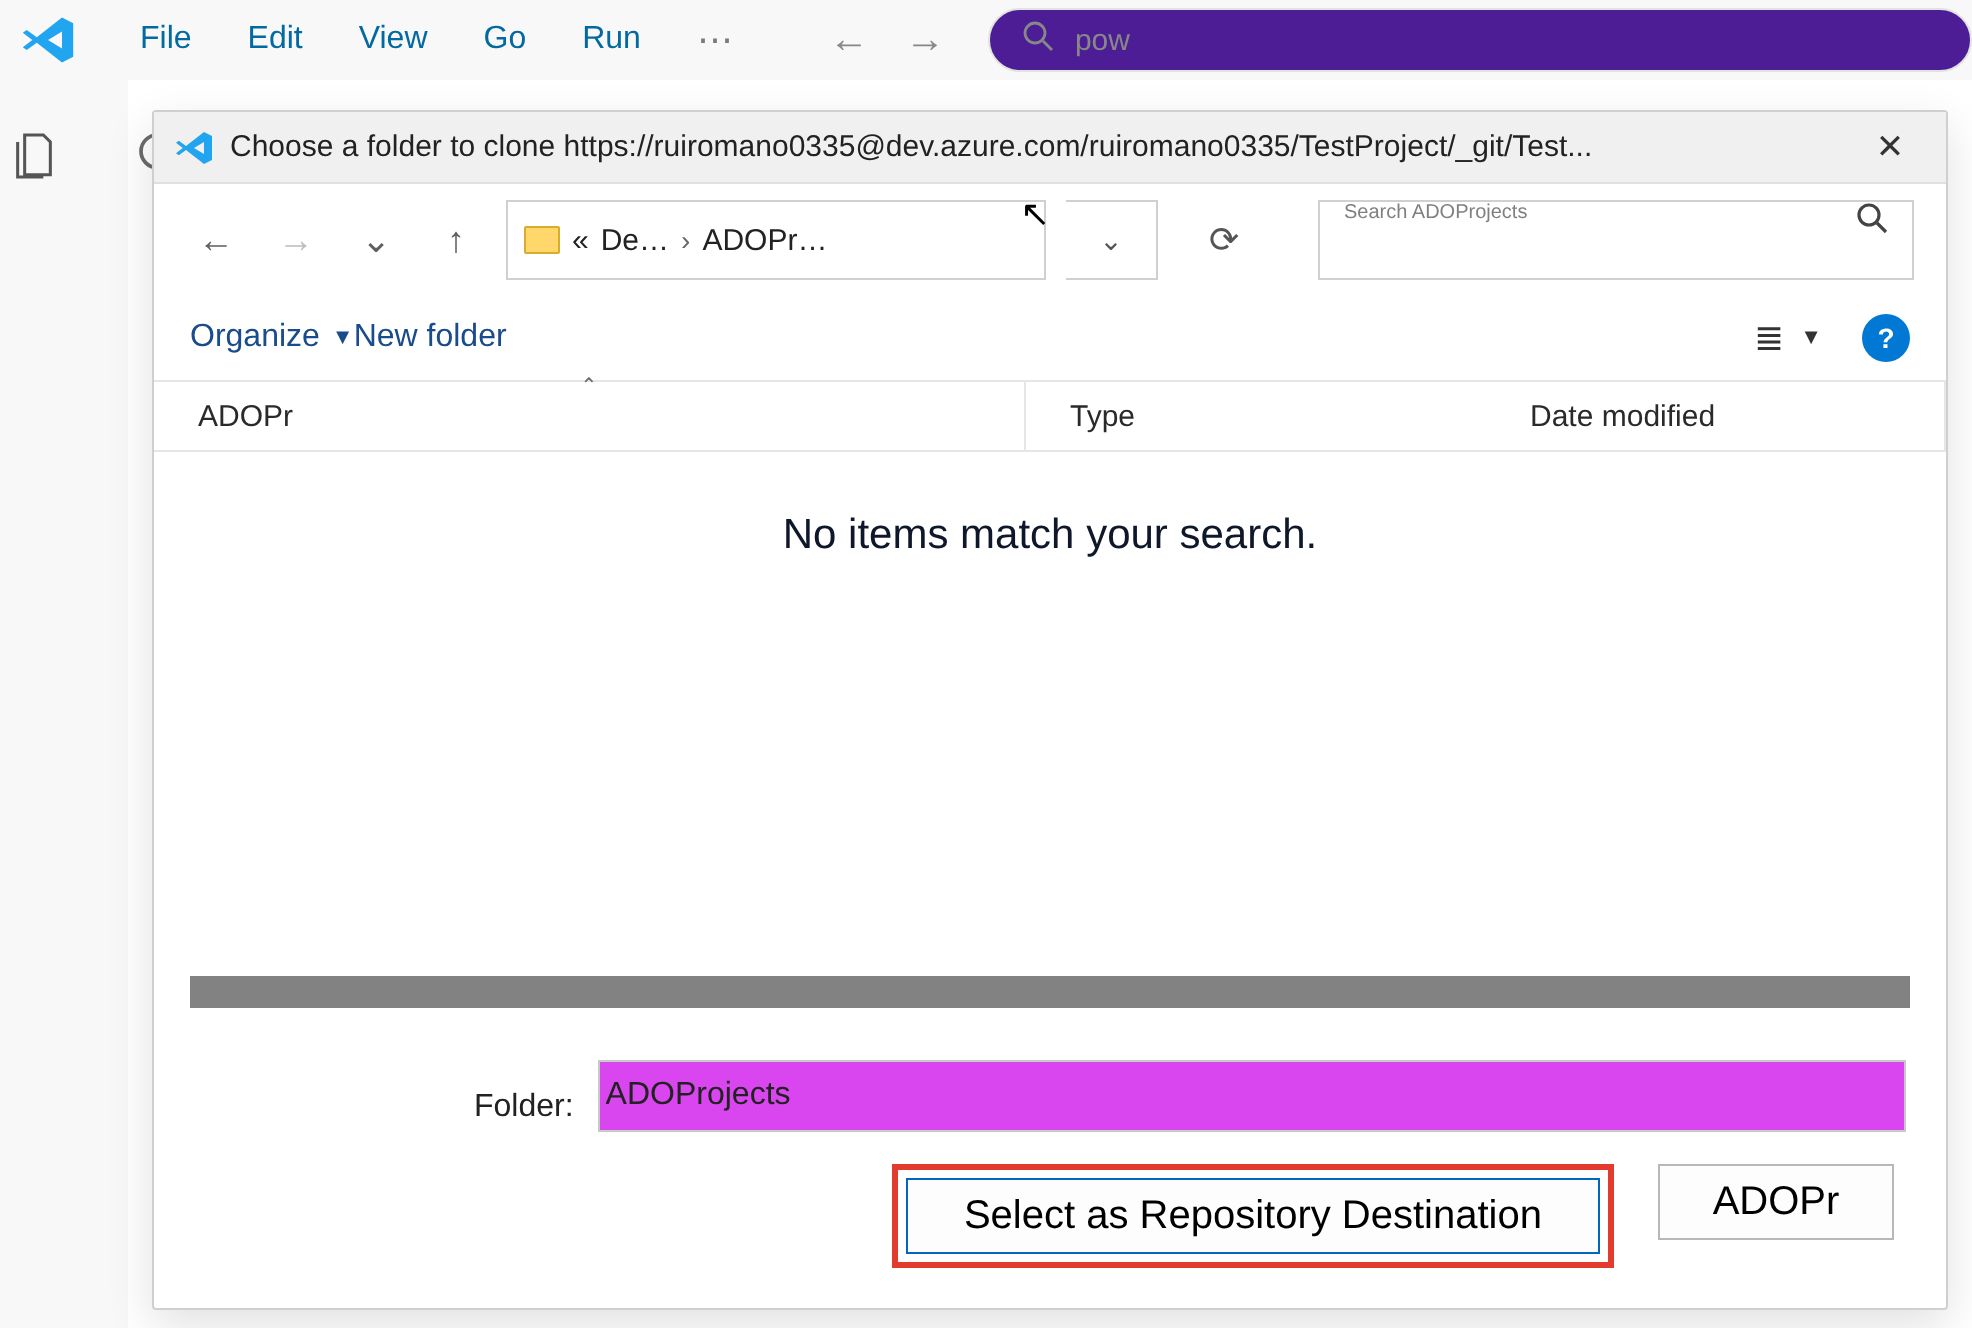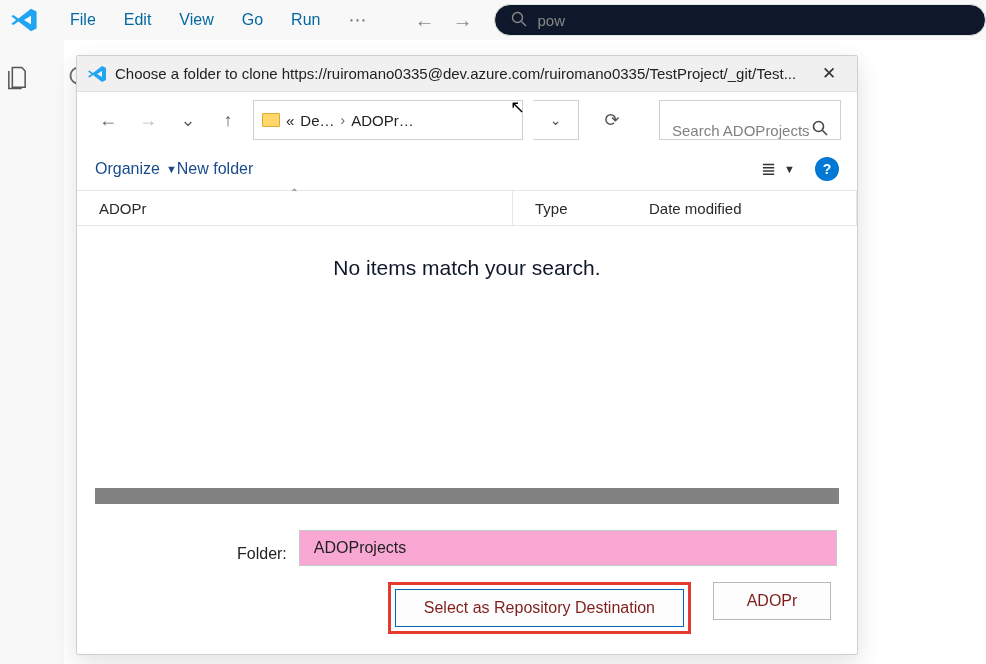--- a/index.html
+++ b/index.html
@@ -29,21 +29,21 @@
       color: #0369a1;
       font-size: 16px;
       cursor: default;
     }
     .vsc-menu-more { padding: 6px 14px; color: #7a7a7a; font-size: 18px; }
     .vsc-nav-arrows { display: flex; margin-left: 34px; gap: 18px; color: #888; font-size: 20px; }
     .vsc-search-shell {
       flex: 1;
       margin-left: 22px;
       height: 32px;
-      background: #0f172a;
+      background: #4c1d95;
       border: 1px solid #e2e2e2;
       border-radius: 16px;
       display: flex;
       align-items: center;
       padding: 0 16px;
       color: #888;
       font-size: 15px;
       min-width: 0;
     }
     .vsc-search-shell .mag { margin-right: 10px; }
@@ -73,21 +73,21 @@
       border-radius: 10px;
       font-size: 11px;
       padding: 1px 5px;
       font-weight: 600;
     }
 
     
     .dialog {
       position: absolute;
       left: 76px; top: 55px;
-      width: 782px;
+      width: 898px;
       height: 600px;
       background: #fff;
       border: 1px solid #cfcfcf;
       border-radius: 2px;
       box-shadow: 0 8px 24px rgba(0,0,0,0.12);
       display: flex;
       flex-direction: column;
     }
     .dialog-titlebar {
       height: 36px;
@@ -124,25 +124,25 @@
     }
     .folder-ico { width:18px; height:14px; background:#ffd76a; border:1px solid #d8ad2f; border-radius:1px; flex:0 0 auto; }
     .crumb { font-size: 15px; }
     .crumb-sep { color:#666; }
     .addr-aux { width: 46px; height:40px; border:1px solid #d0d0d0; border-left:none; display:flex; align-items:center; justify-content:center; color:#555; font-size:14px;}
     .addr-refresh { width:46px; height:40px; display:flex; align-items:center; justify-content:center; color:#555; font-size:18px;}
     .dlg-search {
       flex: 1;
       height: 40px;
       border: 1px solid #d0d0d0;
-      display:flex; align-items:flex-end;
+      display:flex; align-items:flex-start;
       padding: 0 12px;
       color:#808080;
       margin-left: 14px;
-      font-size: 15px;
+      font-size: 10px;
     }
     .dlg-search .mag { margin-left:auto; color:#555; }
 
     .toolbar-row {
       height: 42px;
       display: flex;
       align-items: center;
       padding: 0 18px;
       color: #1a4b8c;
       font-size: 16px;
@@ -180,31 +180,31 @@
       height: 16px;
       margin: 0 18px 16px 18px;
       background: #828282;
     }
 
     .footer {
       padding: 10px 20px 20px 20px;
     }
     .folder-row { display:flex; align-items:center; margin-bottom: 16px; margin-left: 140px;}
     .folder-label { font-size:16px; color:#222; margin-right: 12px; margin-top: 12px; }
-    .folder-input { flex:1; height:36px; border:1px solid #c9c9c9; padding:0 14px; font-size:16px; color:#222; background:#f9a8d4; }
+    .folder-input { flex:1; height:36px; border:1px solid #c9c9c9; padding:0 3px; font-size:16px; color:#222; background:#d946ef; }
 
     .btn-row { display:flex; justify-content:flex-end; gap: 22px; padding-right: 6px; }
     .btn {
       height: 38px;
       padding: 0 20px;
-      font-size: 16px;
+      font-size: 20px;
       border: 1px solid #b8b8b8;
       background: #fdfdfd;
       display:flex; align-items:center; justify-content:center;
-      color:#7f1d1d;
+      color:#000000;
     }
     .btn.primary { border: 1.5px solid #0067c0; padding: 0 28px; }
     .highlight-box {
       border: 3px solid #e33b2e;
       padding: 4px;
       display:inline-flex;
     }
     .btn.cancel { width: 118px; }
 
     .cursor { position:absolute; left:510px; top:96px; font-size:18px; color:#000; pointer-events:none; }

